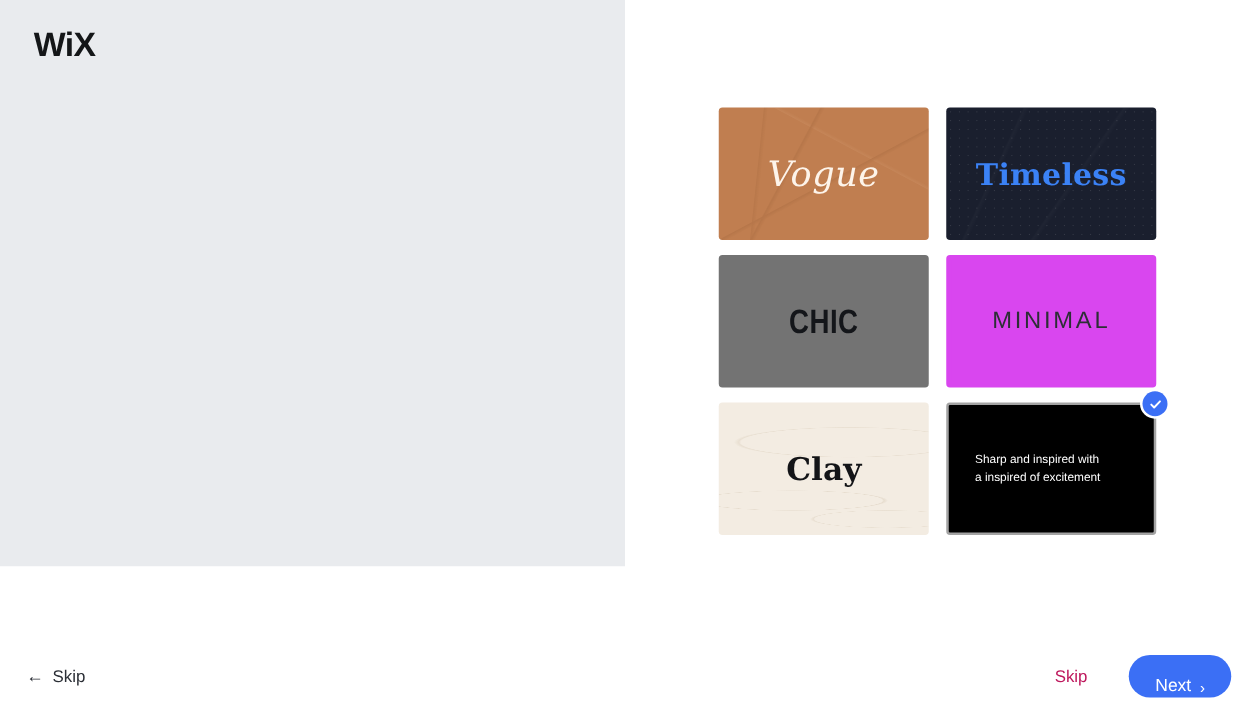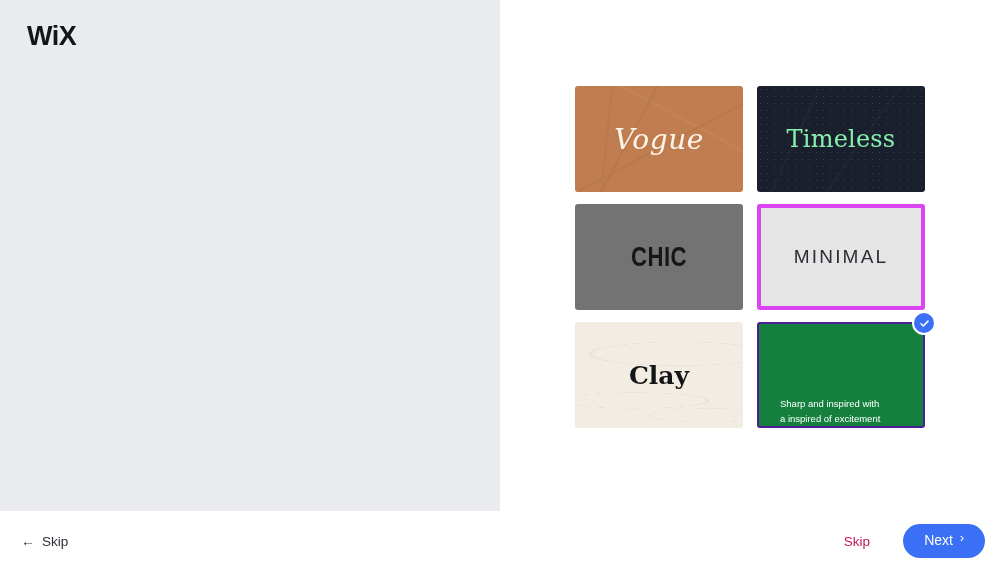--- a/index.html
+++ b/index.html
@@ -6,21 +6,21 @@
   html, body {
     width: 1000px; height: 570px;
     font-family: "Liberation Sans", sans-serif;
     background: #ffffff;
     overflow: hidden;
   }
   .screen { position: relative; width: 1000px; height: 570px; background:#ffffff; }
 
   
   .left-panel {
-    position: absolute; left:0; top:0; width:500px; height:511px;
+    position: absolute; left:0; top:0; width:500px; height:453px;
     background:#e9ebee;
   }
   .logo {
     position:absolute; left:27px; top:21px;
     font-size:27px; font-weight:700; color:#141618;
     letter-spacing:-0.5px; font-family:"Liberation Sans", sans-serif;
   }
   .headline-block { position:absolute; left:94px; top:172px; width:330px; }
   .headline {
     font-size:35px; line-height:38px; font-weight:700; color:#12141a;
@@ -73,34 +73,34 @@
   .card-timeless .card-inner { background:#1a1f2e; }
   .card-timeless .tex {
     position:absolute; inset:0; opacity:.5;
     background-image:
       radial-gradient(circle, rgba(255,255,255,.30) 0.6px, transparent 0.7px),
       linear-gradient(115deg, transparent 28%, rgba(255,255,255,.05) 29%, transparent 31%),
       linear-gradient(125deg, transparent 58%, rgba(255,255,255,.05) 59%, transparent 61%);
     background-size:7px 7px, 100% 100%, 100% 100%;
   }
   .card-timeless .card-label {
-    font-family:"DejaVu Serif", serif; font-weight:400;
-    font-size:24px; color:#86efac; letter-spacing:0.2px;
+    font-family:"DejaVu Serif", serif; font-weight:700;
+    font-size:24px; color:#3b82f6; letter-spacing:0.2px;
   }
 
   
   .card-chic .card-inner { background:#737373; }
   .card-chic .card-label {
     font-family:"Liberation Sans Narrow","Liberation Sans", sans-serif;
     font-weight:700; font-size:27px; color:#14161a;
     letter-spacing:0.5px; transform:scaleX(.82); transform-origin:center;
   }
 
   
-  .card-minimal .card-inner { background:#e5e5e5; border:4px solid #d946ef; }
+  .card-minimal .card-inner { background:#d946ef; border:4px solid #d946ef; }
   .card-minimal .card-label {
     font-family:"Liberation Sans", sans-serif; font-weight:300;
     font-size:19px; color:#2c2f35; letter-spacing:2.2px;
   }
 
   
   .card-clay .card-inner { background:#f3ece2;text-align:right; }
   .card-clay .tex {
     position:absolute; inset:0; opacity:.45;
     background:
@@ -109,23 +109,23 @@
       radial-gradient(ellipse 120px 14px at 80% 88%, transparent 48%, #ddd1bf 49%, transparent 51%);
   }
   .card-clay .card-label {
     font-family:"DejaVu Serif", serif; font-weight:700;
     font-size:25px; color:#131417;
   }
 
   
   .card-sharp { }
   .card-sharp .card-inner {
-    background:#15803d;
-    border:2px solid #4c1d95;
-    align-items:flex-end; justify-content:flex-start;
+    background:#000000;
+    border:2px solid #a3a3a3;
+    align-items:center; justify-content:flex-start;
   }
   .sharp-body {
     flex:1; display:flex; align-items:center; padding-left:21px;
   }
   .sharp-text {
     font-size:9.5px; line-height:15px; color:#ffffff; font-weight:400;
     text-align:left;
   }
   .sharp-swatches { width:22px; display:flex; flex-direction:column; }
   .sw { width:100%; }
@@ -151,22 +151,22 @@
     cursor:pointer; padding:6px 8px;
   }
   .back-arrow { font-size:14px; line-height:1; color:#2b2f36; }
   .skip-btn {
     position:absolute; right:122px; top:50%; transform:translateY(-50%);
     font-size:13.5px; color:#be185d; cursor:pointer; padding:6px 8px;
   }
   .next-btn {
     position:absolute; right:15px; top:50%; transform:translateY(-50%);
     background:#3b6ff5; color:#ffffff; border:none; border-radius:19px;
-    height:34px; padding:8px 21px; font-size:14px; cursor:pointer;
-    display:flex; align-items:flex-start; gap:7px;
+    height:34px; padding:2px 21px; font-size:14px; cursor:pointer;
+    display:flex; align-items:flex-end; gap:7px;
     font-family:"Liberation Sans", sans-serif;
   }
   .next-chevron { font-size:12px; line-height:1; }
 </style>
 </head>
 <body>
 
 <div class="screen">
 
   <div class="left-panel">

